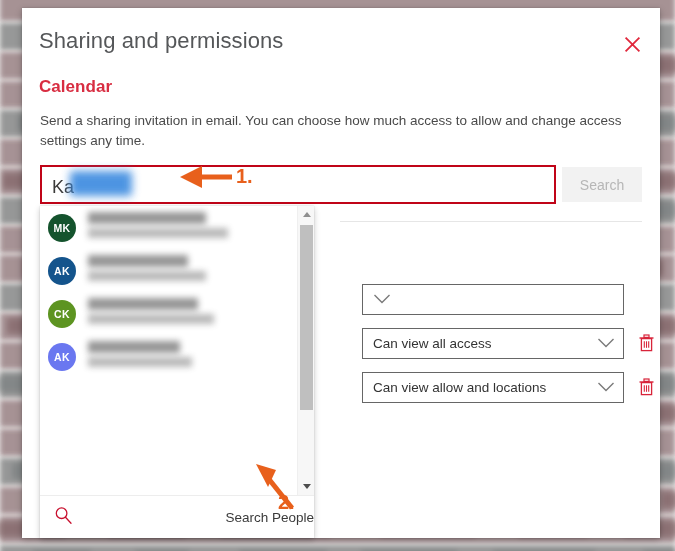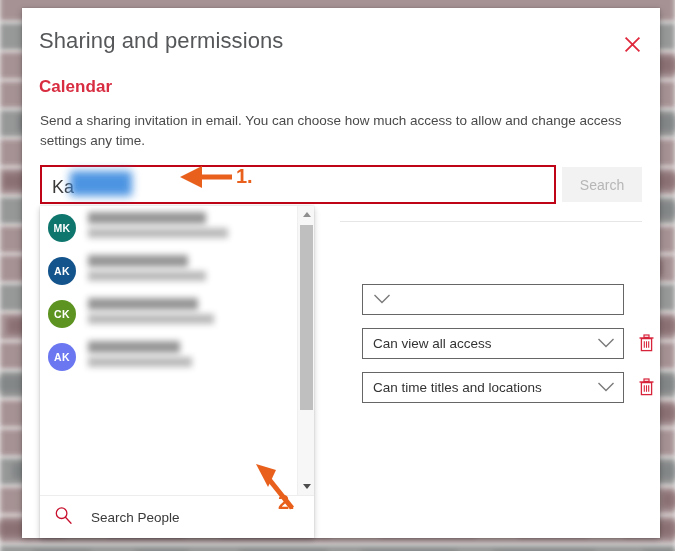--- a/index.html
+++ b/index.html
@@ -228,20 +228,21 @@
   #search-people-row {
     position: absolute;
     left: 0; right: 0; bottom: 0;
     height: 43px;
     display: flex;
     align-items: center;
     padding-left: 14px;
     border-top: 1px solid #ededed;
     background: #fff;
     cursor: pointer;
+    justify-content: space-between;
   }
   #search-people-row .label {
     margin-left: 18px;
     font-size: 13.5px;
     color: #3a3a3a;
   }
 
   
   .perm-row {
     position: absolute;
@@ -439,21 +440,21 @@
       <span id="invite-redaction"></span>
     </div>
     <button id="share-btn">Search</button>
   </div>
 
   <div id="divider"></div>
 
   <div id="people-panel">
     <div id="people-list">
         <div class="person">
-          <div class="avatar" style="background: #0f766e;">MK</div>
+          <div class="avatar" style="background: #14532d;">MK</div>
           <div class="person-text">
             <div class="p-name" style="width: 118px; height: 12px; background: rgb(74, 74, 74);"></div>
             <div class="p-mail" style="width: 140px; height: 10px; background: rgb(90, 90, 90);"></div>
           </div>
         </div>
         <div class="person">
           <div class="avatar" style="background: rgb(20, 84, 140);">AK</div>
           <div class="person-text">
             <div class="p-name" style="width: 100px; height: 12px; background: rgb(74, 74, 74);"></div>
             <div class="p-mail" style="width: 118px; height: 10px; background: rgb(90, 90, 90);"></div>
@@ -517,21 +518,21 @@
               <line x1="1.5" y1="4" x2="15.5" y2="4" stroke="#d8243a" stroke-width="1.4"></line>
               <rect x="3.4" y="4.6" width="10.2" height="12" fill="none" stroke="#d8243a" stroke-width="1.3"></rect>
               <line x1="6.3" y1="7.3" x2="6.3" y2="13.8" stroke="#d8243a" stroke-width="1.1"></line>
               <line x1="8.5" y1="7.3" x2="8.5" y2="13.8" stroke="#d8243a" stroke-width="1.1"></line>
               <line x1="10.7" y1="7.3" x2="10.7" y2="13.8" stroke="#d8243a" stroke-width="1.1"></line>
             </svg></span>
         </button>
       </div>
       <div class="perm-row" style="top: 364px;">
         <div class="perm-select">
-          <span class="ptext">Can time titles and locations</span>
+          <span class="ptext">Can view allow and locations</span>
           <span class="chev"><svg width="18" height="12" viewBox="0 0 18 12">
               <path d="M1.5 2 L9 9.5 L16.5 2" fill="none" stroke="#7a7a7a" stroke-width="1.4"></path>
             </svg></span>
         </div>
         <button class="trash-btn">
           <span><svg width="17" height="18" viewBox="0 0 17 18">
               <rect x="6" y="1" width="5" height="2.4" fill="none" stroke="#d8243a" stroke-width="1.2"></rect>
               <line x1="1.5" y1="4" x2="15.5" y2="4" stroke="#d8243a" stroke-width="1.4"></line>
               <rect x="3.4" y="4.6" width="10.2" height="12" fill="none" stroke="#d8243a" stroke-width="1.3"></rect>
               <line x1="6.3" y1="7.3" x2="6.3" y2="13.8" stroke="#d8243a" stroke-width="1.1"></line>

